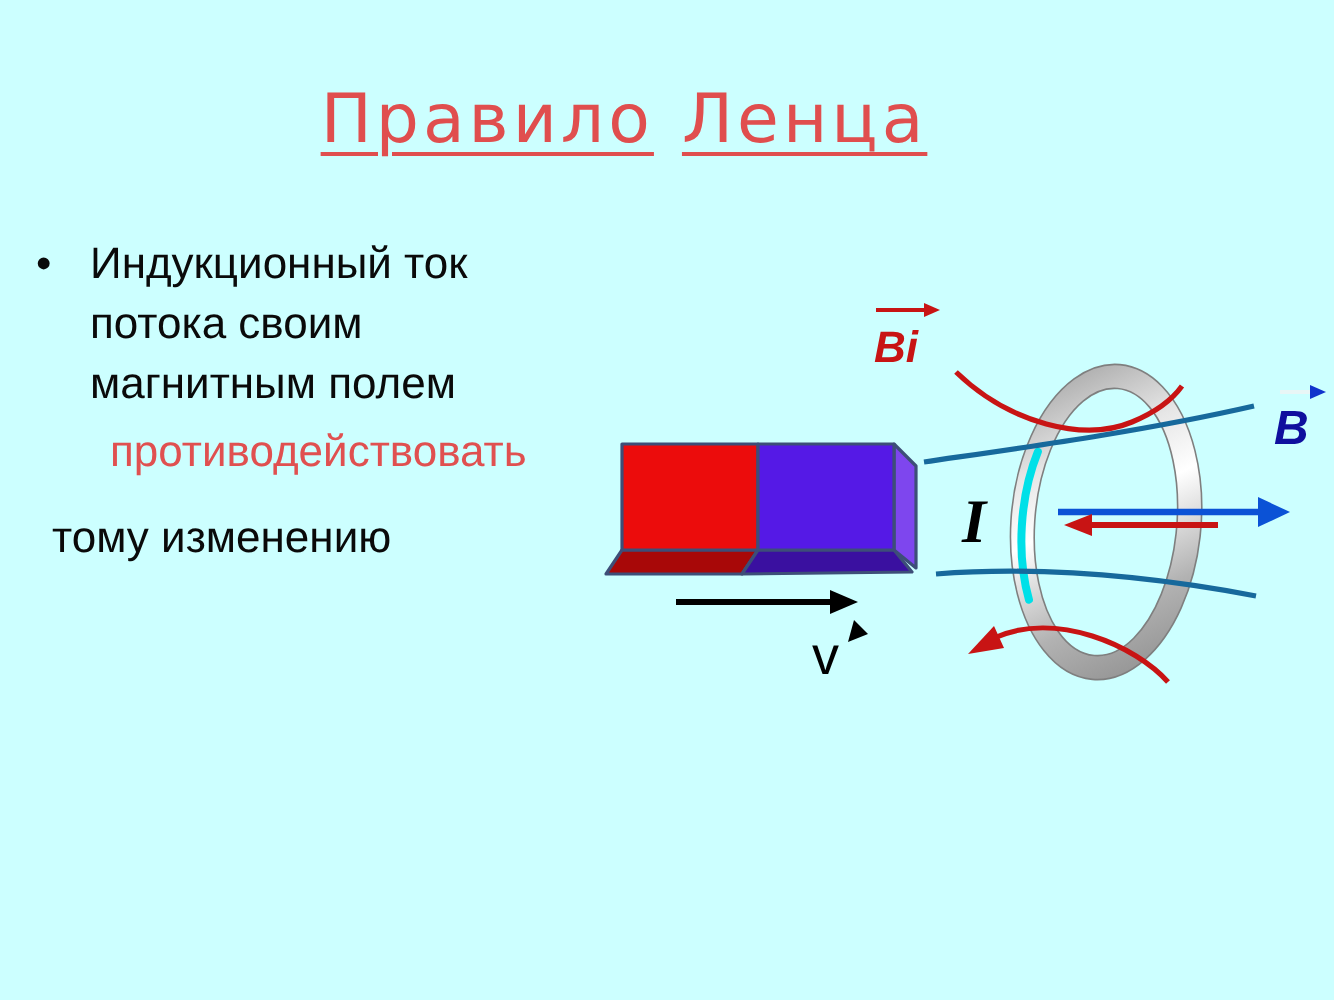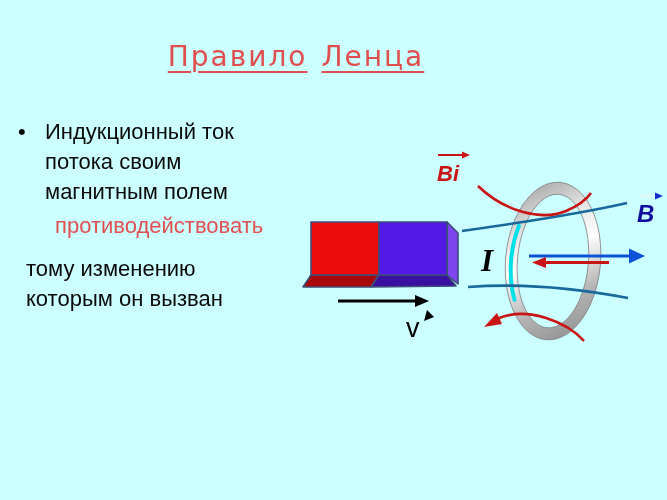--- a/index.html
+++ b/index.html
@@ -5,24 +5,24 @@
   html,body{margin:0;padding:0;}
   .slide{
     position:relative;
     width:667px;height:500px;
     background:#ccffff;
     overflow:hidden;
     font-family:"Liberation Sans",sans-serif;
   }
   
   .title{
-    position:absolute;top:40px;left:0;width:592px;
+    position:absolute;top:40px;left:16px;width:592px;
     text-align:center;
     font-family:"DejaVu Sans",sans-serif;
-    font-size:28px;letter-spacing:2px;
+    font-size:34px;letter-spacing:2px;
     color:#e04e4e;
     white-space:nowrap;
   }
   .title .w{text-decoration:underline;text-underline-offset:5px;text-decoration-thickness:2px;}
   .title .w1{margin-right:14px;}
   
   .textblock{
     position:absolute;left:18px;top:117px;width:300px;
     font-size:22px;line-height:30px;color:#0a0a0a;
   }
@@ -50,21 +50,20 @@
       <span class="dot">•</span>
       <div>
         <div>Индукционный ток</div>
         <div>потока своим</div>
         <div>магнитным полем</div>
       </div>
     </div>
     <div class="hl">противодействовать</div>
     <div class="p2">
       <div>тому изменению</div>
-      <div>которым он вызван</div>
     </div>
   </div>
 
   <div class="diagram">
     <svg width="367" height="248" viewBox="300 140 367 248">
       <defs>
         <linearGradient id="ringGrad" gradientUnits="userSpaceOnUse" x1="510" y1="185" x2="600" y2="340">
           <stop offset="0" stop-color="#9c9c9c"></stop>
           <stop offset="0.28" stop-color="#e6e6e6"></stop>
           <stop offset="0.45" stop-color="#ffffff"></stop>

